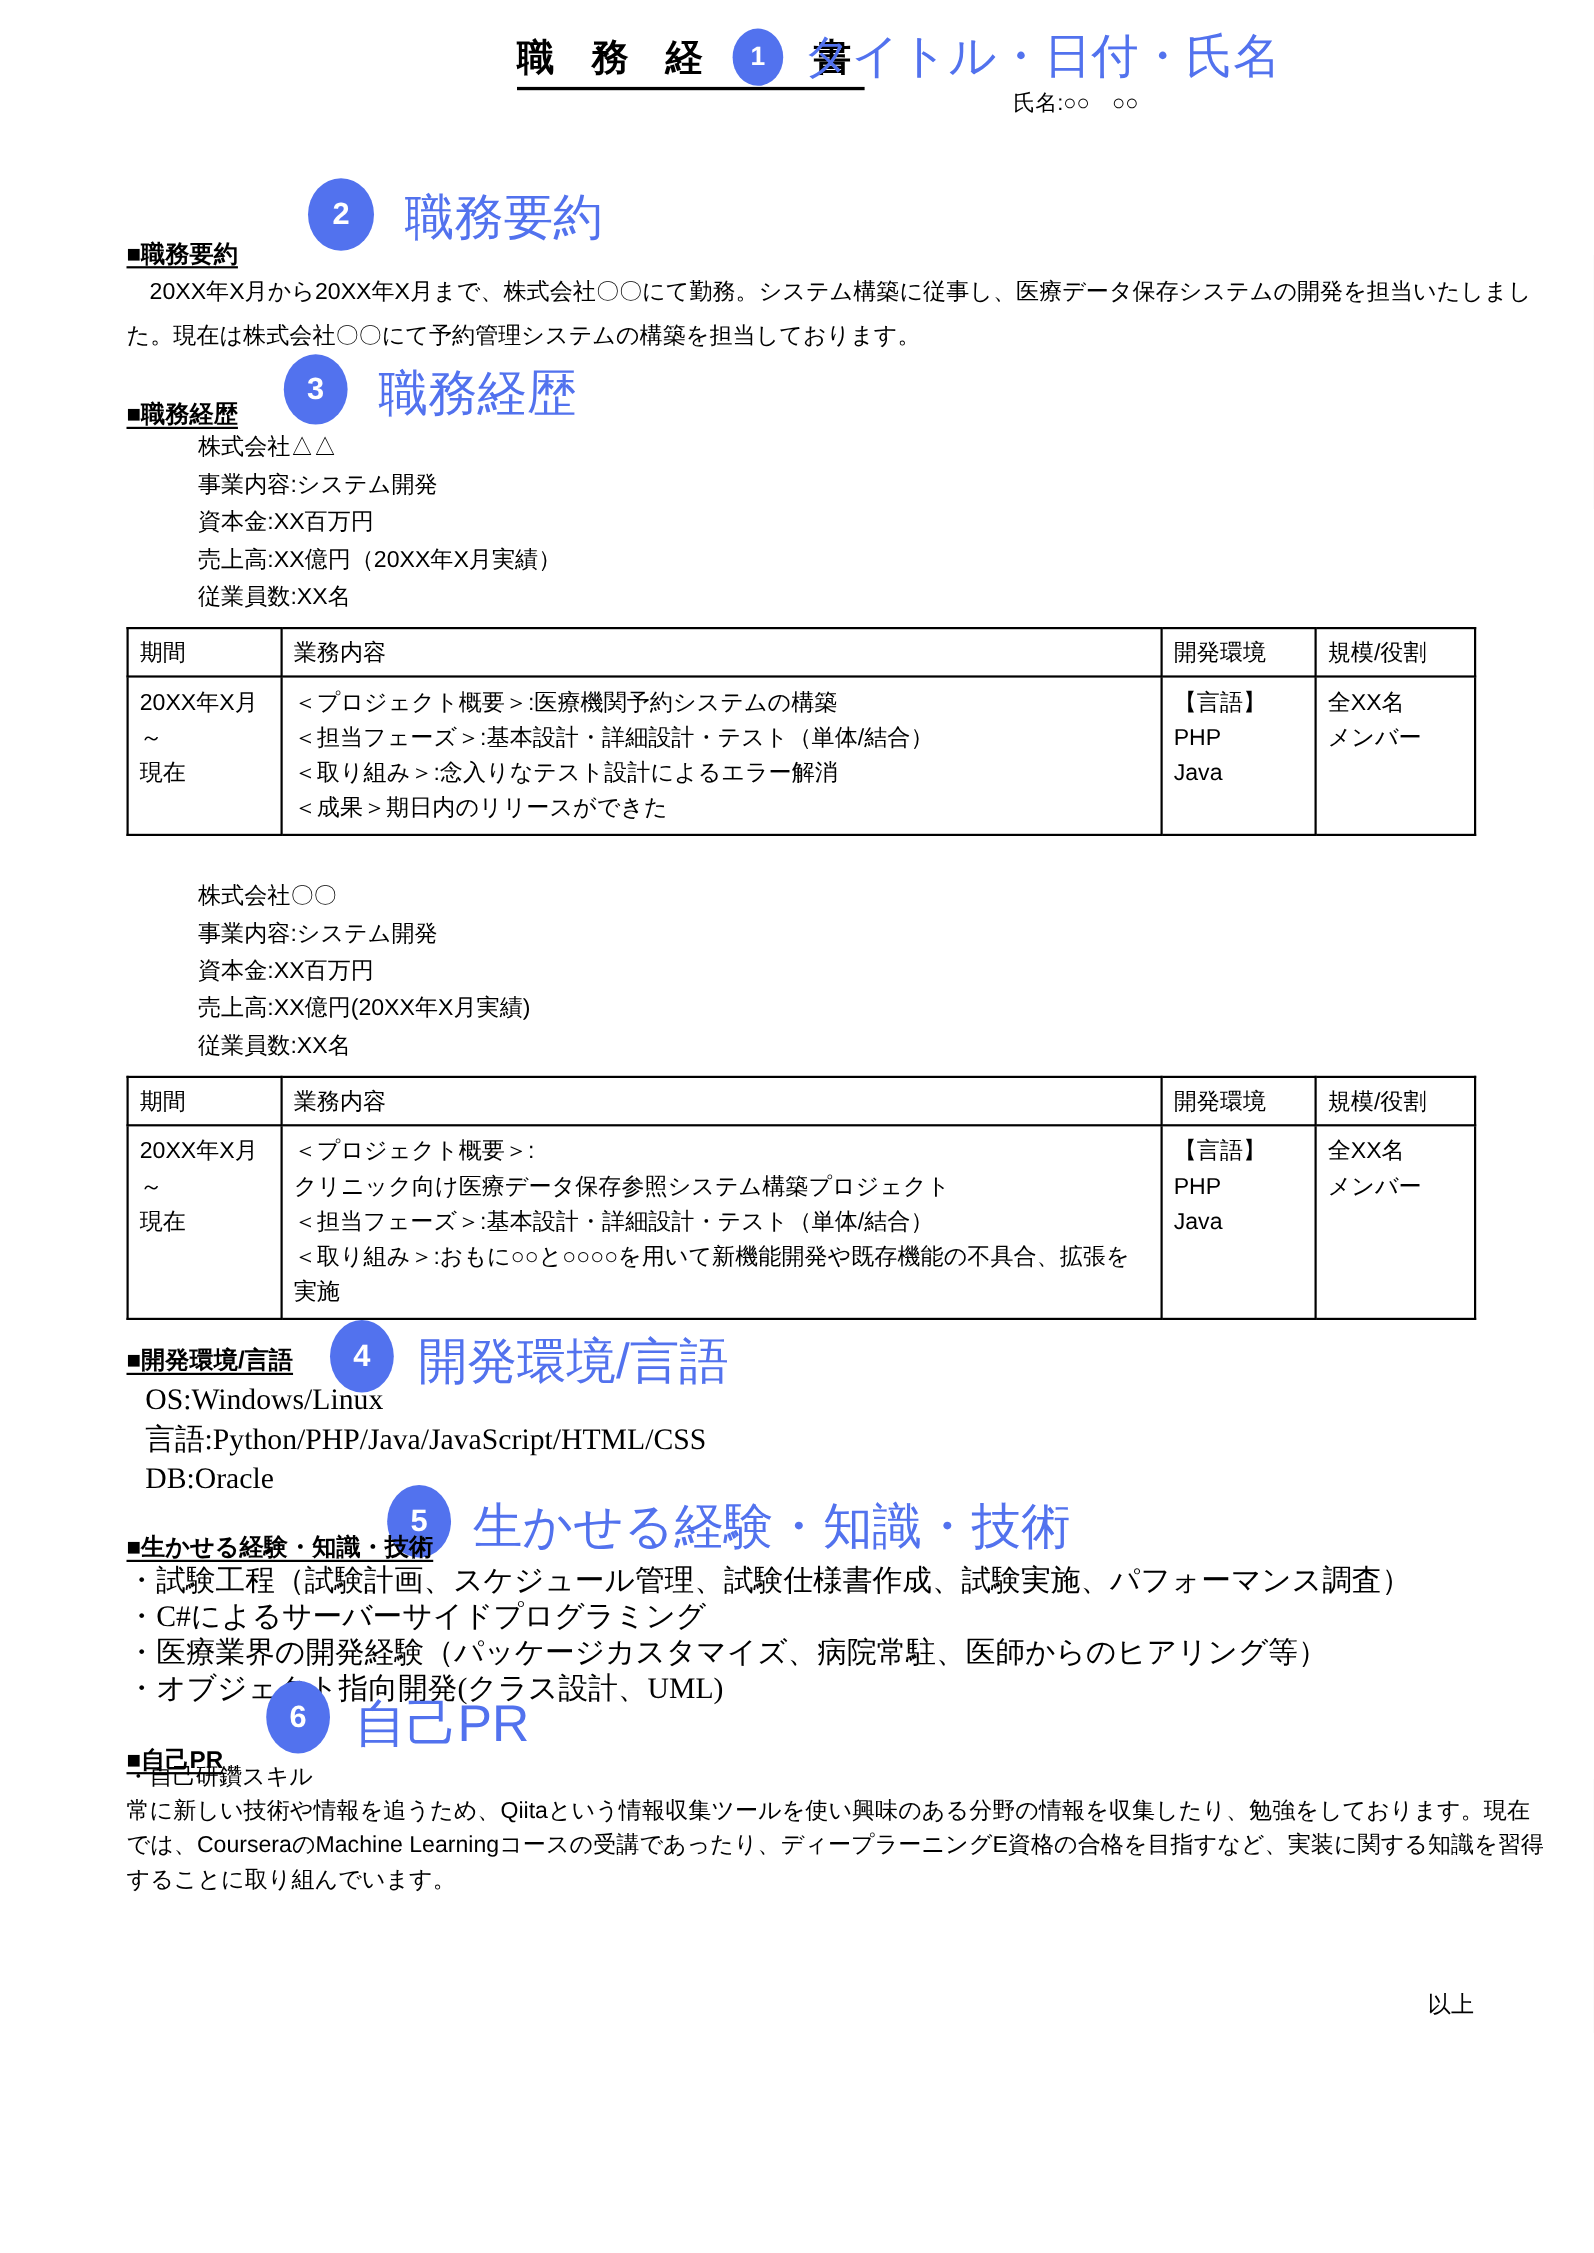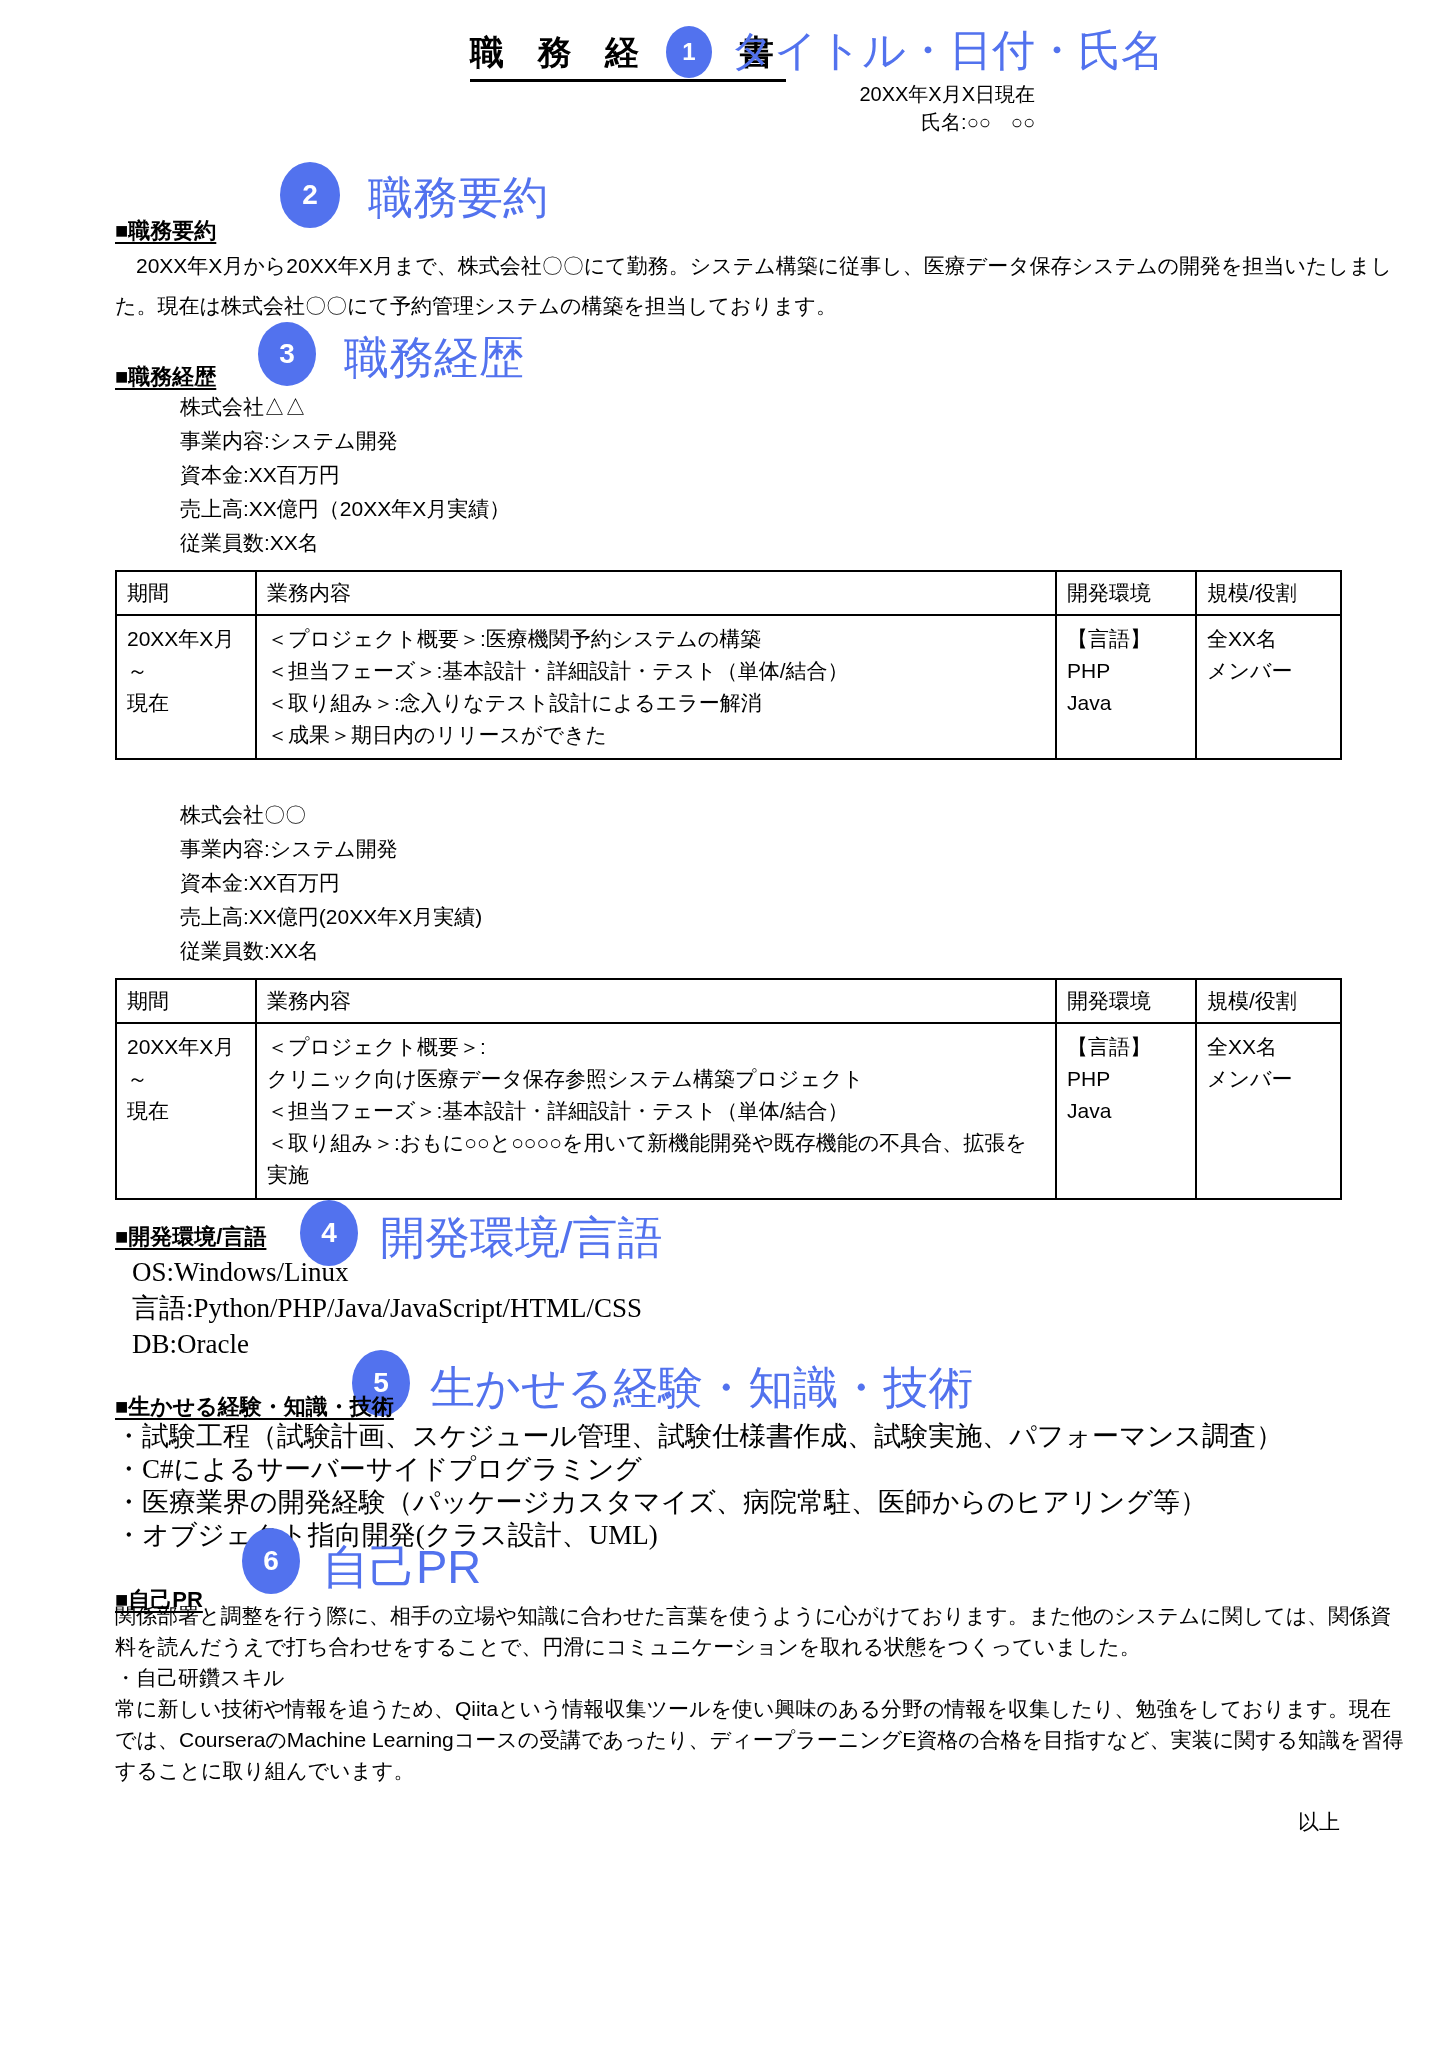--- a/index.html
+++ b/index.html
@@ -81,21 +81,20 @@
 
 <div class="page">
 
   <div class="abs doc-title" style="left:470px; top:30px;">職 務 経 歴 書</div>
   <div class="abs badge" style="left:666px; top:26px; width:46px; height:52px; font-size:24px;">
     <span>1</span>
   </div>
   <div class="abs annot" style="left:730px; top:22px; font-size:43px;">タイトル・日付・氏名</div>
 
   <div class="abs right-block" style="left:600px; top:80px; width:435px;">
-    <div>20XX年X月X日現在</div>
     <div>氏名:○○　○○</div>
   </div>
 
   <div class="abs badge" style="left:280px; top:162px; width:60px; height:66px; font-size:28px;">
     <span>2</span>
   </div>
   <div class="abs annot" style="left:368px; top:168px; font-size:45px;">職務要約</div>
   <div class="abs sec-heading" style="left:115px; top:216px;">■職務要約</div>
   <div class="abs body-text summary-para" style="left:115px; top:246px; width:1292px;">　20XX年X月から20XX年X月まで、株式会社〇〇にて勤務。システム構築に従事し、医療データ保存システムの開発を担当いたしました。現在は株式会社〇〇にて予約管理システムの構築を担当しております。</div>
 
@@ -219,20 +218,19 @@
     <div>・医療業界の開発経験（パッケージカスタマイズ、病院常駐、医師からのヒアリング等）</div>
     <div>・オブジェクト指向開発(クラス設計、UML)</div>
   </div>
 
   <div class="abs badge" style="left:242px; top:1528px; width:58px; height:66px; font-size:28px;">
     <span>6</span>
   </div>
   <div class="abs annot" style="left:322px; top:1536px; font-size:47px;">自己PR</div>
   <div class="abs sec-heading" style="left:115px; top:1585px;">■自己PR</div>
   <div class="abs pr-block" style="left:115px; top:1600px; width:1295px;">
-    <p>関係部署と調整を行う際に、相手の立場や知識に合わせた言葉を使うように心がけております。また他のシステムに関しては、関係資料を読んだうえで打ち合わせをすることで、円滑にコミュニケーションを取れる状態をつくっていました。</p>
     <p>・自己研鑽スキル</p>
     <p>常に新しい技術や情報を追うため、Qiitaという情報収集ツールを使い興味のある分野の情報を収集したり、勉強をしております。現在では、CourseraのMachine Learningコースの受講であったり、ディープラーニングE資格の合格を目指すなど、実装に関する知識を習得することに取り組んでいます。</p>
   </div>
 
   <div class="abs closing" style="left:1040px; top:1808px; width:300px; text-align:right;">以上</div>
 
 </div>
 
 </body></html>

